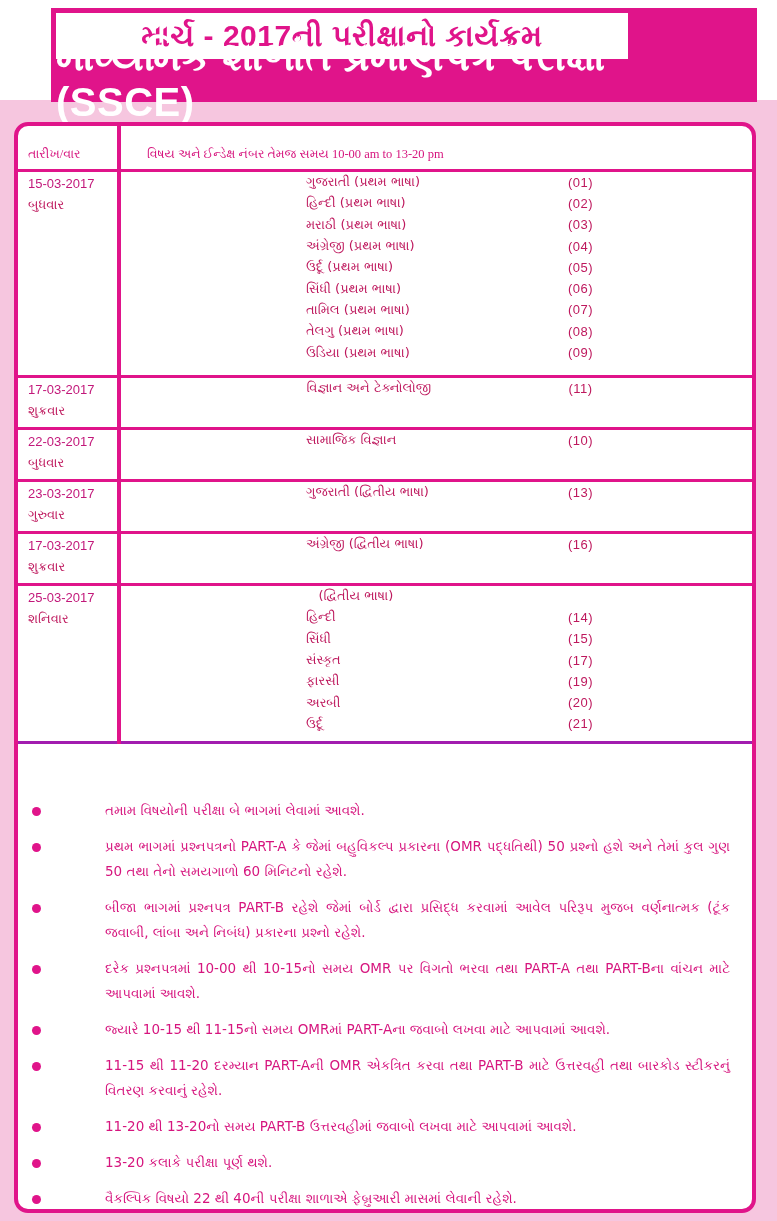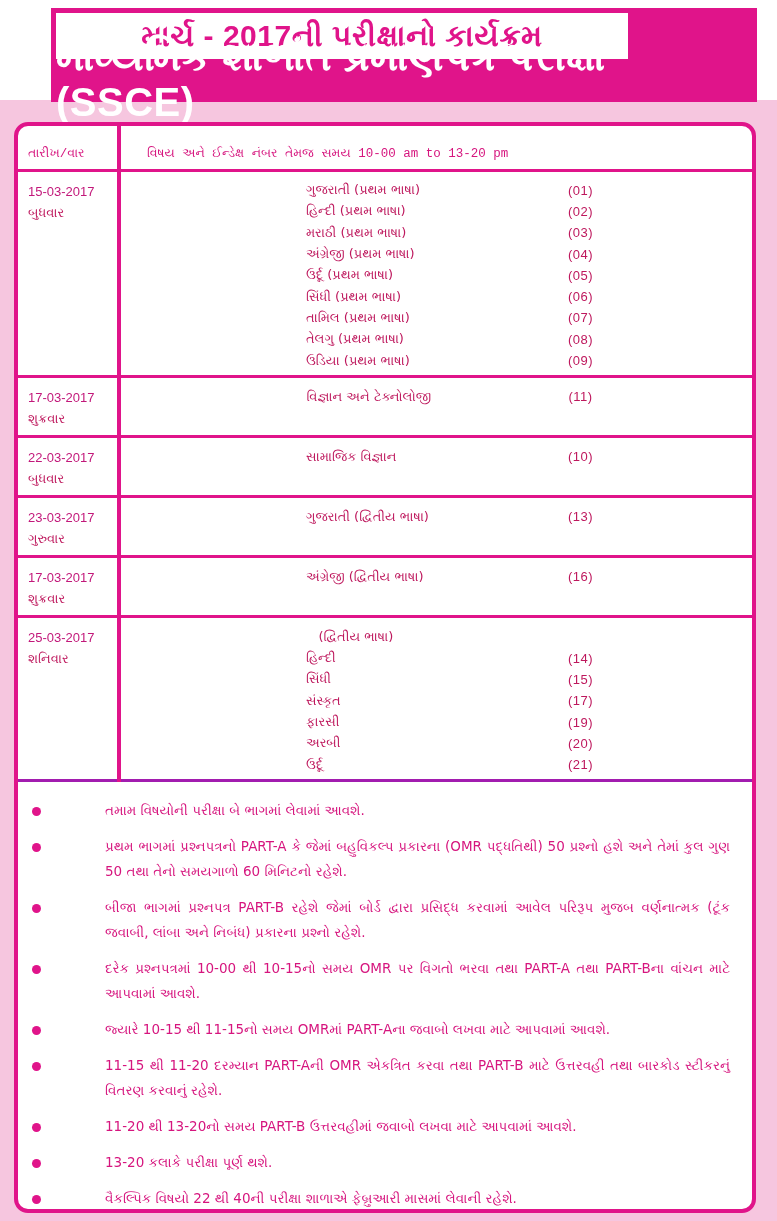--- a/index.html
+++ b/index.html
@@ -46,38 +46,38 @@
   }
   table.schedule td, table.schedule th {
     vertical-align: top;
     text-align: left;
     font-weight: normal;
   }
   .col-date { width: 101px; padding-left: 10px; border-right: 4px solid #e0148a; }
   .col-subj { padding-left: 26px; }
   .hdr-row th {
     height: 44px; padding-top: 21px;
-    font-family: Liberation Mono, monospace;
+    font-family: Liberation Serif, serif;
     font-size: 12.5px; font-weight: bold; color: #d6157e;
     border-bottom: 3px solid #e0148a;
   }
   .row td { border-bottom: 3px solid #e0148a; }
   .row:last-child td { border-bottom: 3px solid #a21caf; }
   .date {
     font-family: "Liberation Sans", sans-serif;
     font-size: 13px; line-height: 23px; color: #c2187a; display: block;
   }
   .day { font-size: 13px; line-height: 22px; color: #be185d; display: block; font-family: Liberation Mono, monospace; }
   .subj-line { display: flex; height: 21.3px; align-items: center; font-size: 13px; color: #be185d; justify-content: center; }
   .subj-name { width: 262px; }
   .subj-code {
     font-family: "Liberation Sans", sans-serif;
     font-size: 13px; letter-spacing: 0.5px;
   }
-  .cell-pad { padding-top: 8px; padding-bottom: 4px; margin-top: 20px; }
+  .cell-pad { padding-top: 0; padding-bottom: 4px; margin-top: 20px; }
   .notes {
     position: absolute; left: 0; top: 662px; width: 734px;
     padding: 0 22px 0 10px;
   }
   .note {
     display: flex; align-items: flex-start;
     font-size: 13.5px; line-height: 25px; color: #d6157e;
     margin-bottom: 11px;
     gap: 32px;
   }

